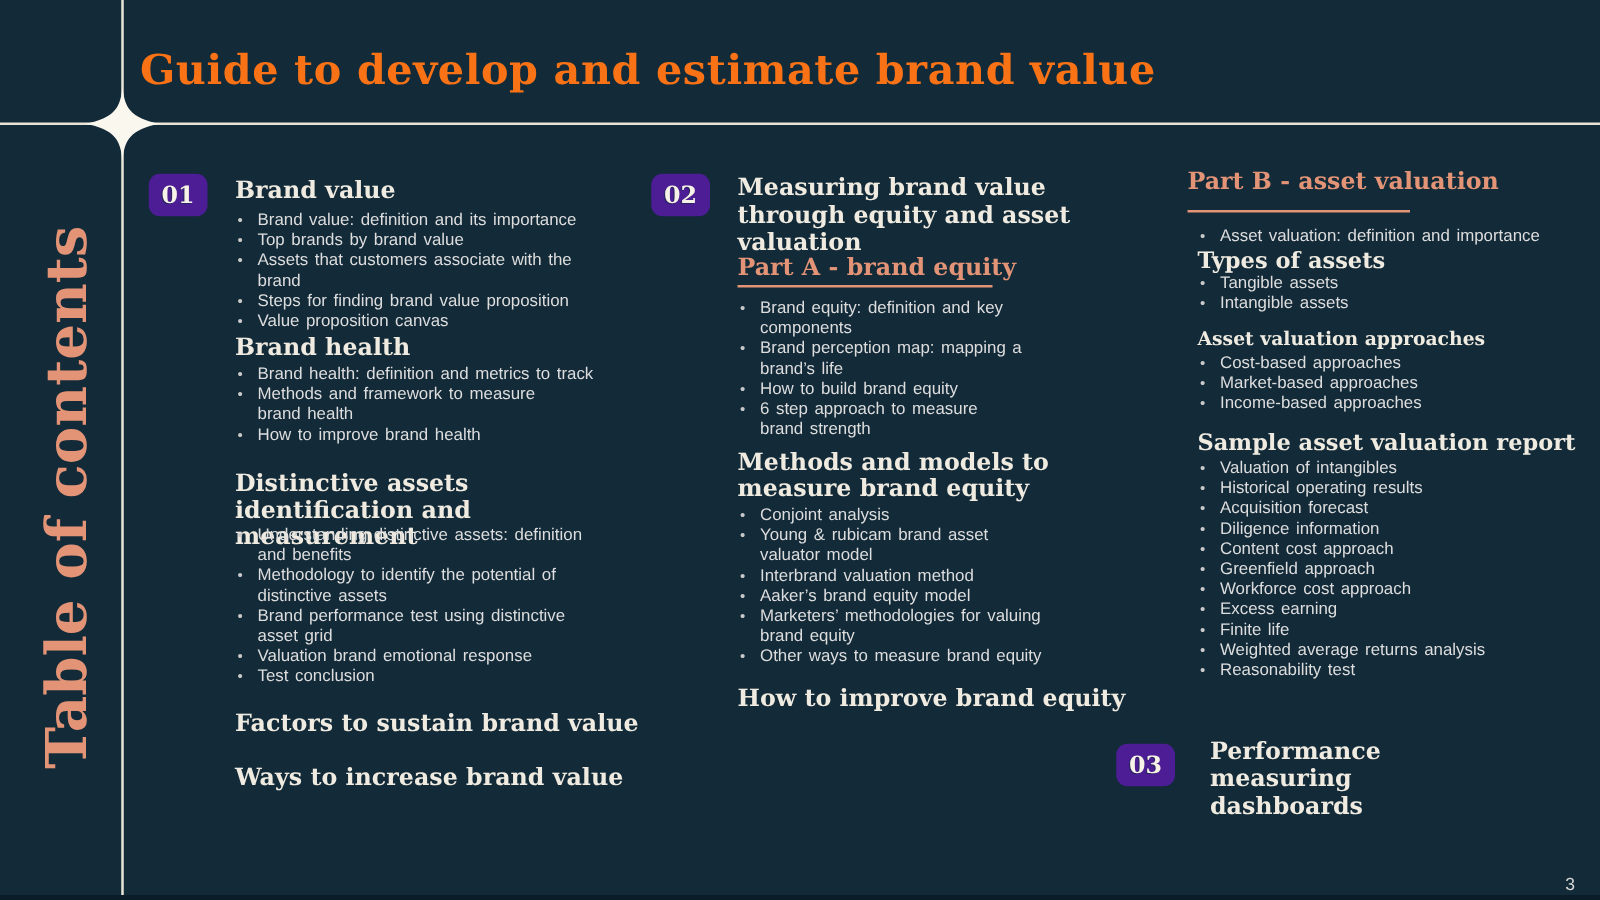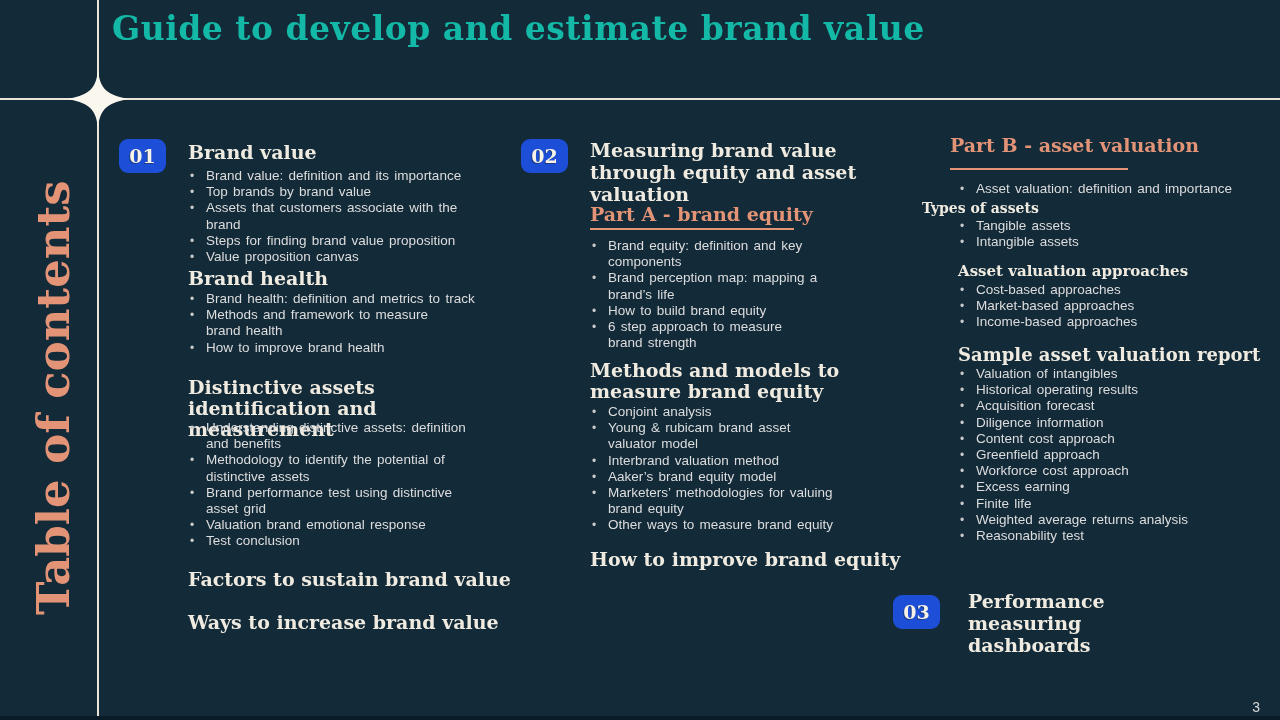--- a/index.html
+++ b/index.html
@@ -35,26 +35,26 @@
     background: #0A1C28;
   }
   .sparkle {
     position: absolute;
     left: 66px; top: 67px;
     width: 64px; height: 64px;
   }
   
   .slide-title {
     position: absolute;
-    left: 112px; top: 9px;
+    left: 112px; top: 36px;
     font-family: "DejaVu Serif", "Liberation Serif", serif;
     font-weight: bold;
     font-size: 33px;
     letter-spacing: 0.5px;
-    color: #14b8a6;
+    color: #f97316;
     white-space: nowrap;
   }
   
   .side-label {
     position: absolute;
     left: 22px; top: 150px;
     width: 64px; height: 495px;
     writing-mode: vertical-rl;
     transform: rotate(180deg);
     font-family: "DejaVu Serif", "Liberation Serif", serif;
@@ -62,21 +62,21 @@
     font-size: 45px;
     color: #E39476;
     text-align: center;
     line-height: 64px;
     white-space: nowrap;
   }
   
   .badge {
     position: absolute;
     width: 47px; height: 34px;
-    background: #1d4ed8;
+    background: #4c1d95;
     border-radius: 9px;
     display: flex; align-items: center; justify-content: center;
     font-family: "DejaVu Serif", "Liberation Serif", serif;
     font-weight: bold;
     font-size: 19px;
     color: #F7F2E7;
     text-shadow: -1px 1px 0 rgba(19,42,57,0.55);
   }
   .badge-01 { left: 119px; top: 139px; }
   .badge-02 { left: 521px; top: 139px; }
@@ -197,21 +197,21 @@
 
   <div class="sec-head" style="left:590px; top:549px;">How to improve brand equity</div>
 
   <div class="sec-head accent" style="left:950px; top:135px;">Part B - asset valuation</div>
   <div class="underline-bar" style="left:950px; top:168px; width:178px;"></div>
 
   <ul class="blist" style="left:958px; top:181px; width:300px;">
     <li>Asset valuation: definition and importance</li>
   </ul>
 
-  <div class="sec-head small" style="left:922px; top:199px; font-size:14px;">Types of assets</div>
+  <div class="sec-head small" style="left:958px; top:199px; font-size:18px;">Types of assets</div>
   <ul class="blist" style="left:958px; top:218px; width:300px;">
     <li>Tangible assets</li>
     <li>Intangible assets</li>
   </ul>
 
   <div class="sec-head small" style="left:958px; top:262px;">Asset valuation approaches</div>
   <ul class="blist" style="left:958px; top:282px; width:300px;">
     <li>Cost-based approaches</li>
     <li>Market-based approaches</li>
     <li>Income-based approaches</li>

